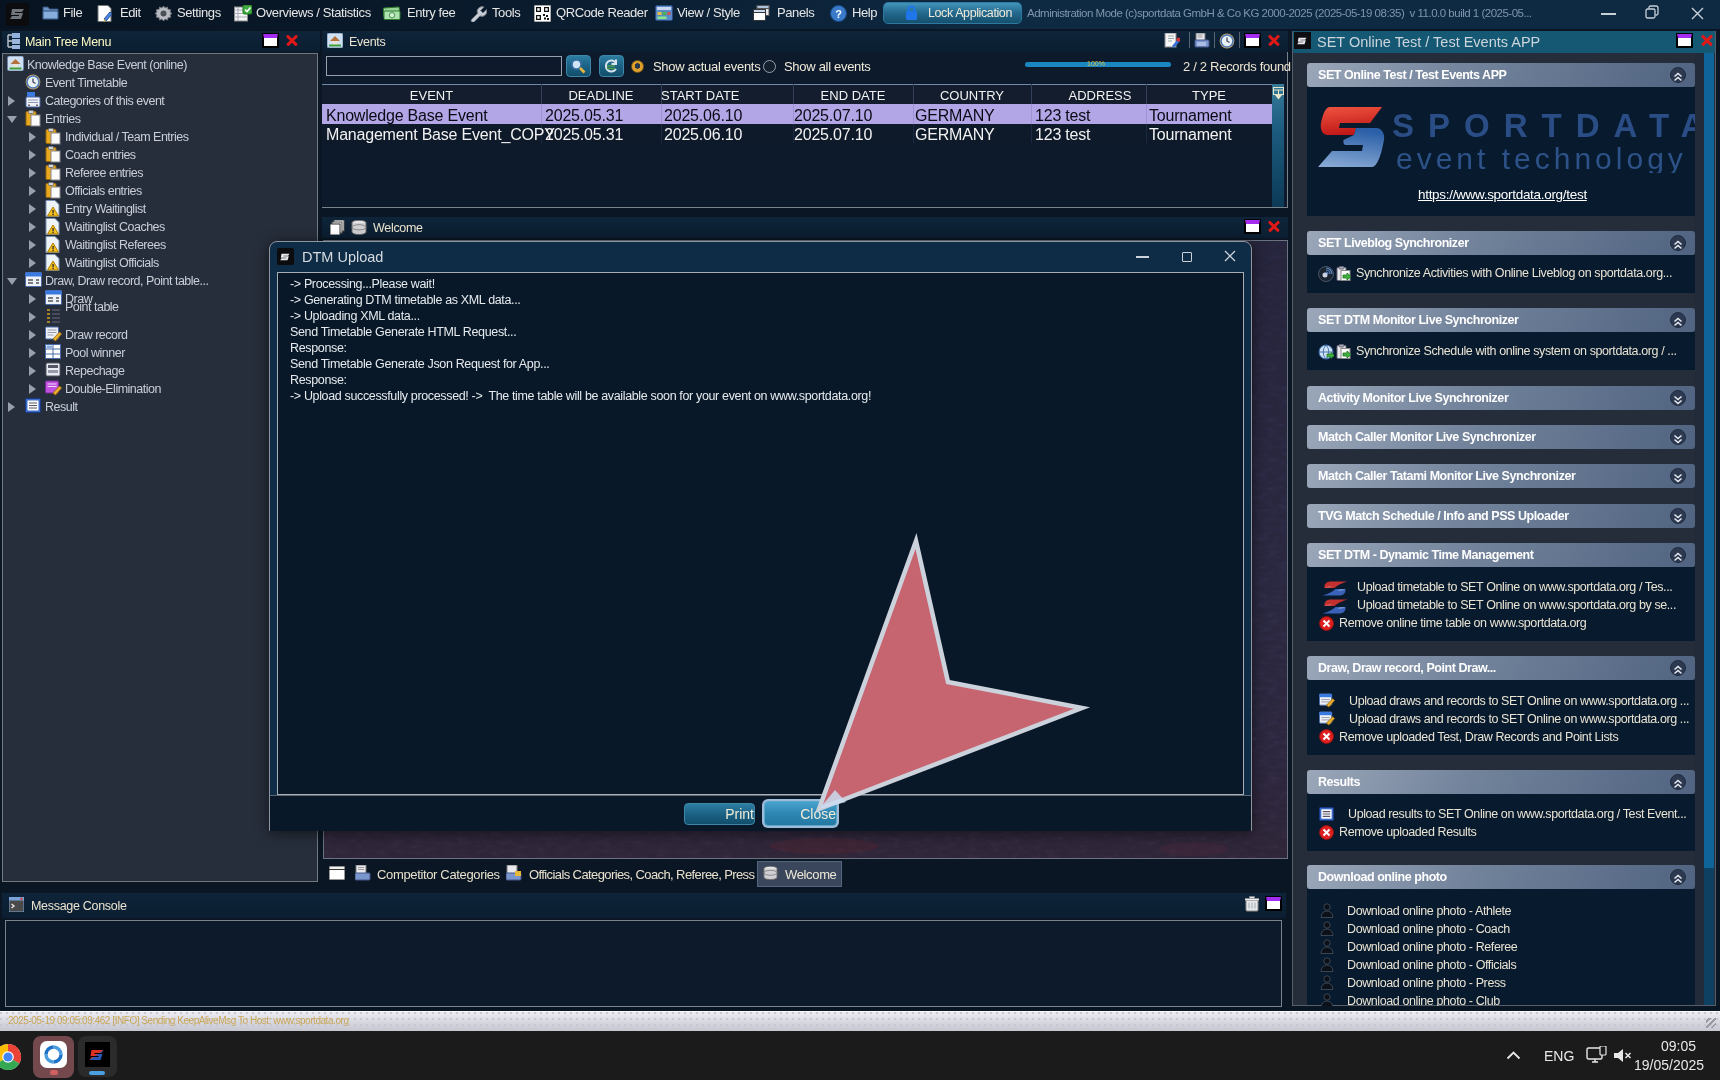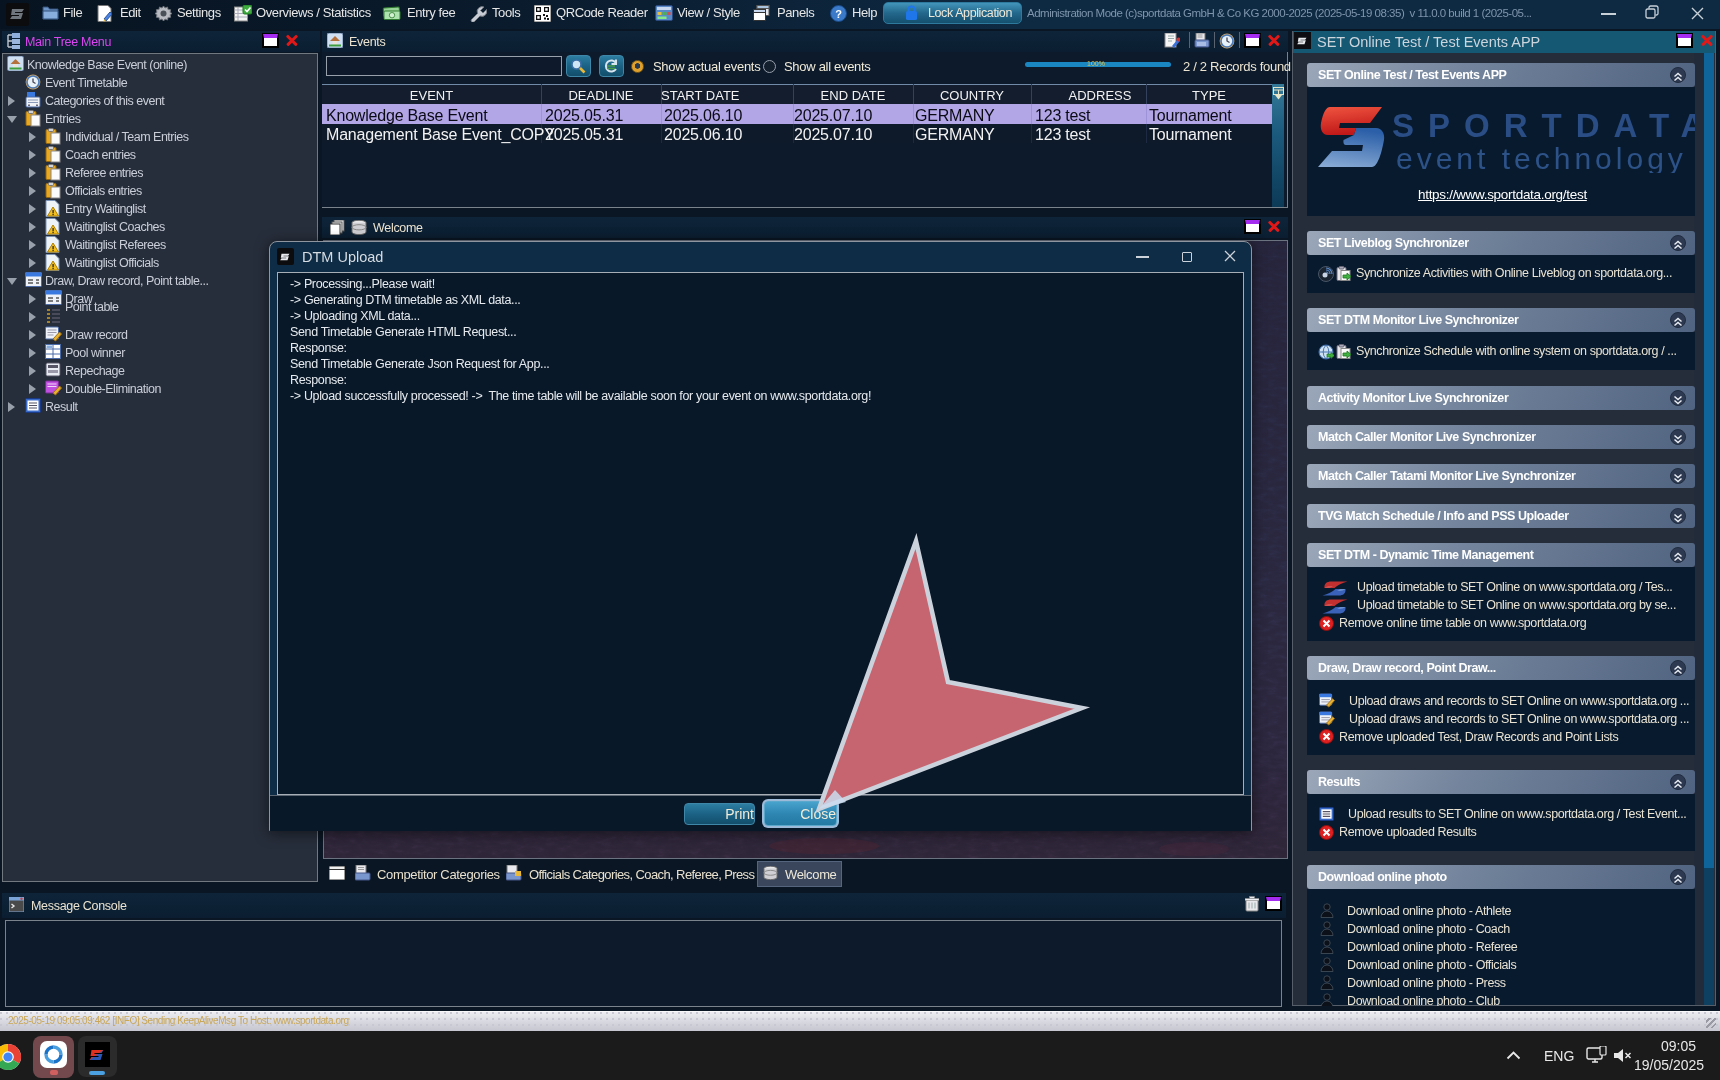--- a/index.html
+++ b/index.html
@@ -121,21 +121,21 @@
     <path d="M1 1 L12 12 M12 1 L1 12" stroke="#c8d0d8" stroke-width="1.4"></path>
   </svg>
 
 <div class="ph" style="left:2px;top:31px;width:318px;"></div>
 <svg class="abs" style="left:6px;top:33px" width="15" height="16" viewBox="0 0 15 16">
     <path d="M2 2 h4 M2 2 v12 M2 8 h4 M2 14 h4" stroke="#c0c6ce" stroke-width="1.4" fill="none"></path>
     <rect x="6" y="0" width="8" height="5" fill="#8fb0dd"></rect>
     <rect x="6" y="6" width="8" height="5" fill="#9ab5de"></rect>
     <rect x="6" y="12" width="8" height="4" fill="#9ab5de"></rect>
   </svg>
-<div class="txt" style="left:25px;top:35px;font-size:12.5px;letter-spacing:-0.3px;color:#d946ef;">Main Tree Menu</div>
+<div class="txt" style="left:25px;top:35px;font-size:12.5px;letter-spacing:-0.3px;color:#fef9c3;">Main Tree Menu</div>
 <div class="winico" style="left:263px;top:34px;"></div>
 <div class="redx" style="left:286px;top:34px;"></div>
 <div class="abs" id="treebox" style="left:2px;top:53px;width:316px;height:829px;background:#272e3b;border:1px solid #71787f;"></div>
 <div id="tree">
     <div class="abs" style="left:7px;top:56px;"><svg width="17" height="15" viewBox="0 0 16 15">
         <rect x="0" y="0" width="16" height="15" rx="2" fill="#cfe0f2" stroke="#6d86a8"></rect>
         <path d="M3 8 L8 3 L13 8 Z" fill="#b5713b"></path>
         <rect x="5.5" y="8" width="5" height="5" fill="#e8e4da"></rect>
         <rect x="2" y="11.5" width="12" height="2" fill="#3f9e3f"></rect>
       </svg></div>

